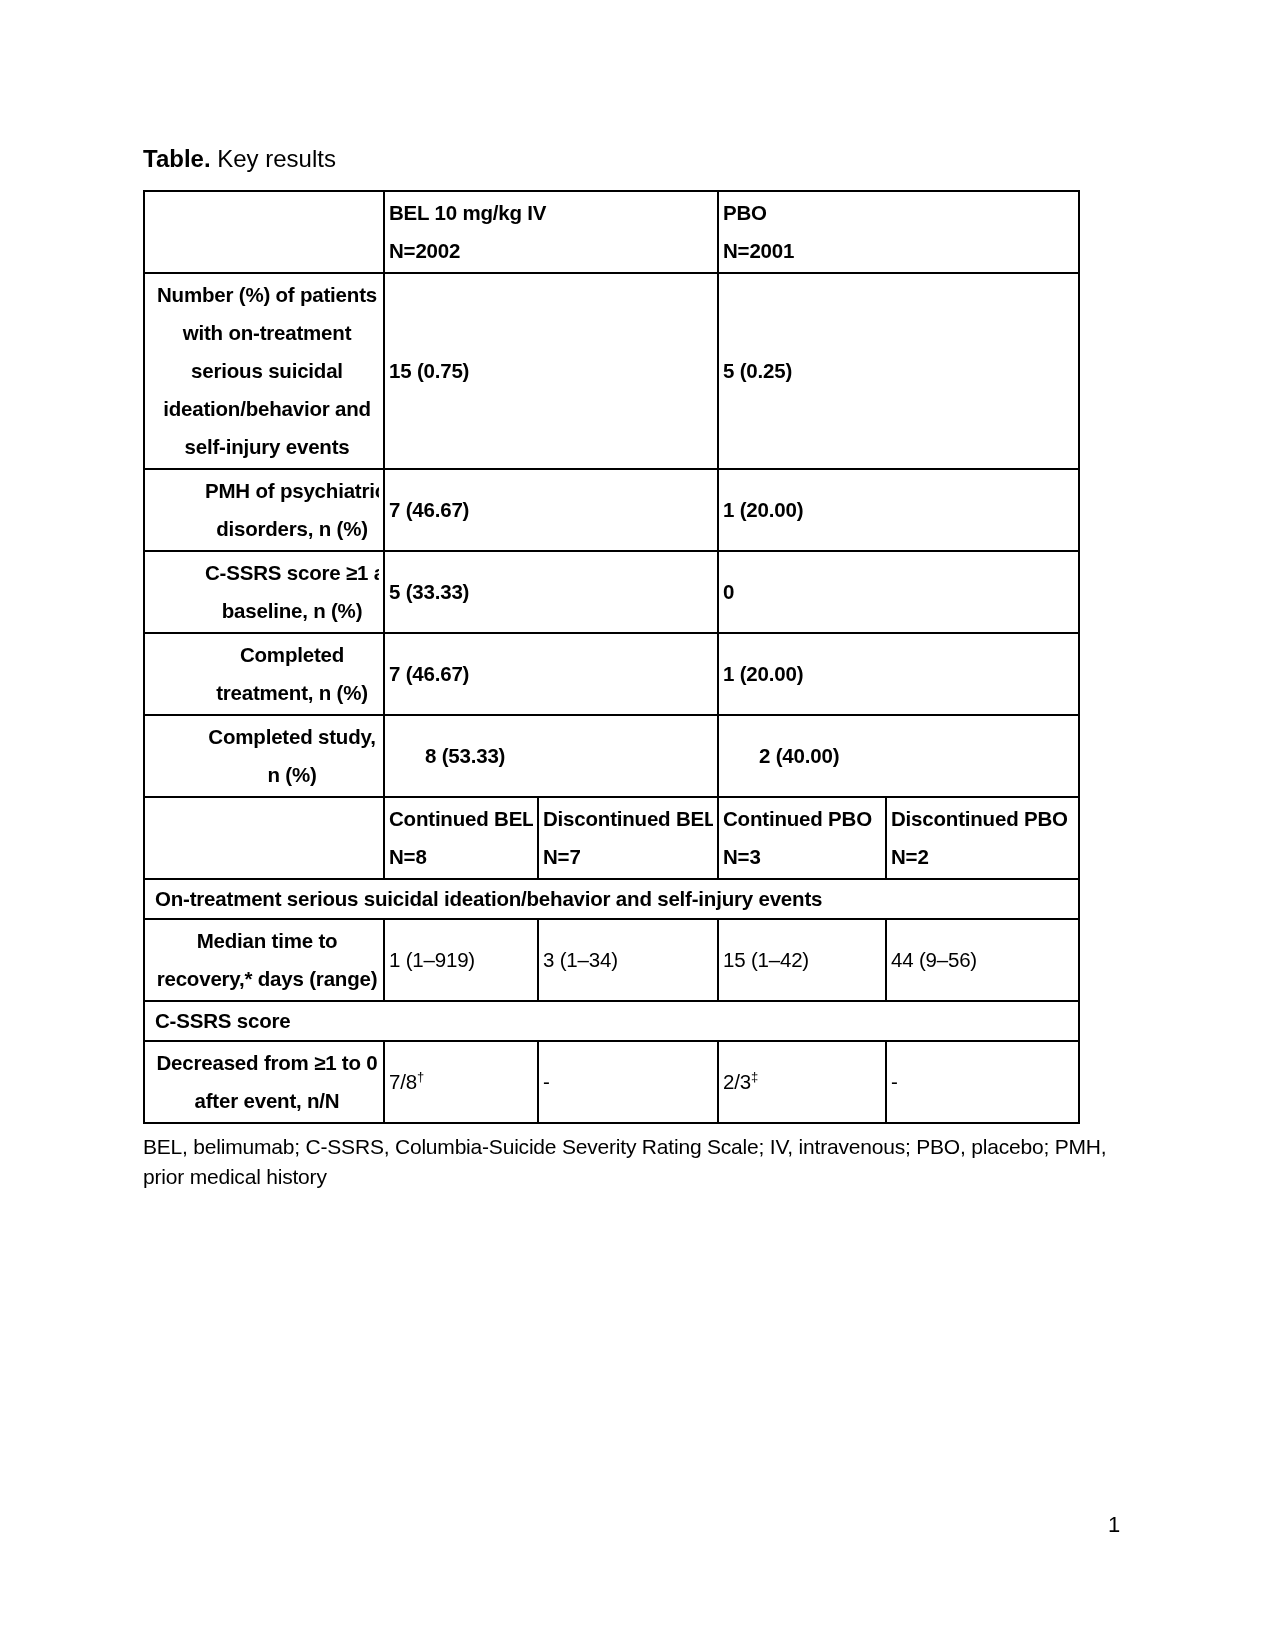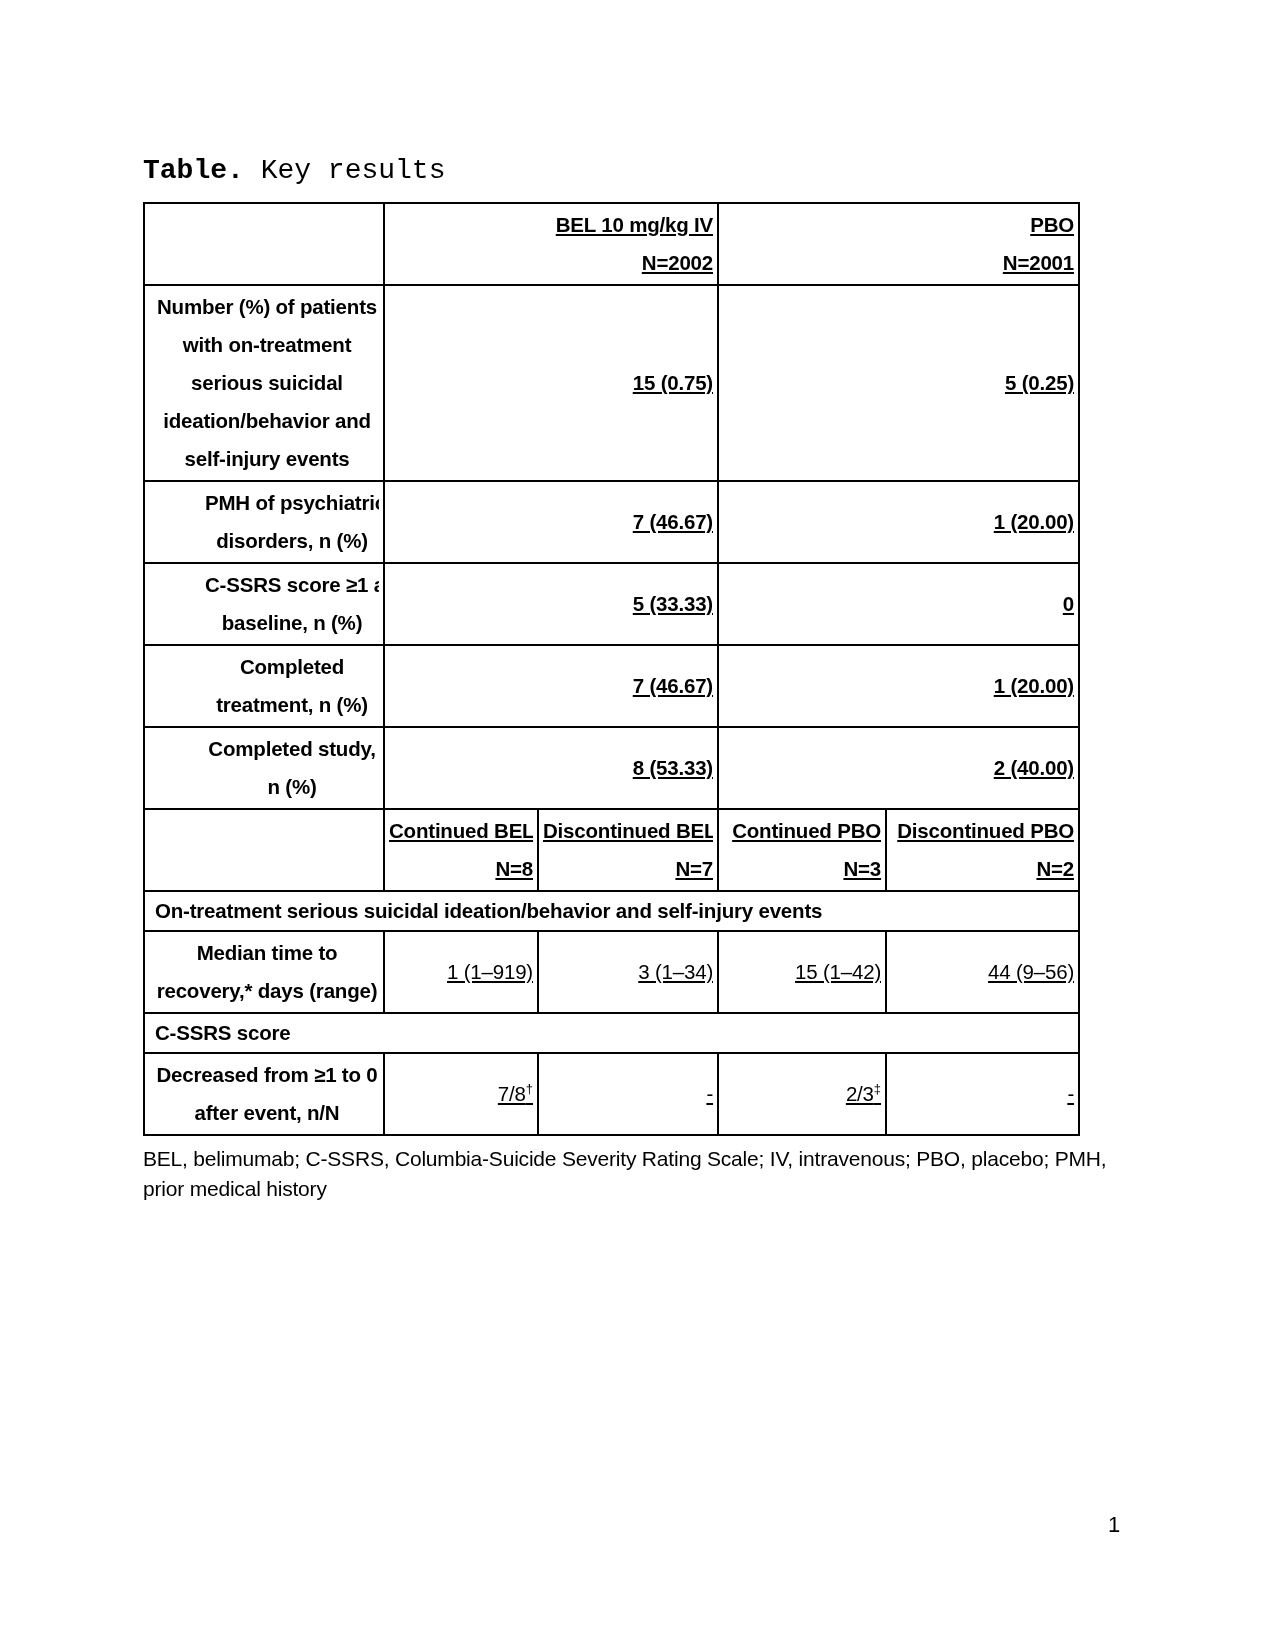--- a/index.html
+++ b/index.html
@@ -10,24 +10,23 @@
     color: #000000;
     font-family: "Liberation Sans", sans-serif;
     position: relative;
   }
   .content {
     position: absolute;
     left: 143px; top: 140px;
     width: 975px;
   }
   .doc-title {
-    margin: 16px 0 16px 0;
-    font-size: 28px;
+    margin: 4px 0 16px 0;
+    font-size: 24px;
     line-height: 30px;
-    font-family: Liberation Mono, monospace;
   }
   .doc-title .b { font-weight: bold; }
 
   table.results {
     border-collapse: collapse;
     width: 935px;
     table-layout: fixed;
   }
   col.c1 { width: 240px; }
   col.c2 { width: 154px; }
@@ -47,21 +46,21 @@
   td.lbl {
     font-weight: bold;
     text-align: center;
     vertical-align: top;
     padding-left: 10px;
   }
   td.lbl.ind { padding-left: 60px; }
   .cw { overflow: hidden; width: 100%; }
   .ln { white-space: nowrap; overflow: hidden; line-height: 38px; }
 
-  td.ctr { text-align: right; font-weight: bold; text-decoration: underline; }
+  td.ctr { text-align: left; font-weight: bold; }
   td.reg { font-weight: normal; }
 
   td.sec {
     font-weight: bold;
     text-align: left;
     line-height: 30px;
     padding: 4px 4px 4px 10px;
     height: 38px;
   }
 

